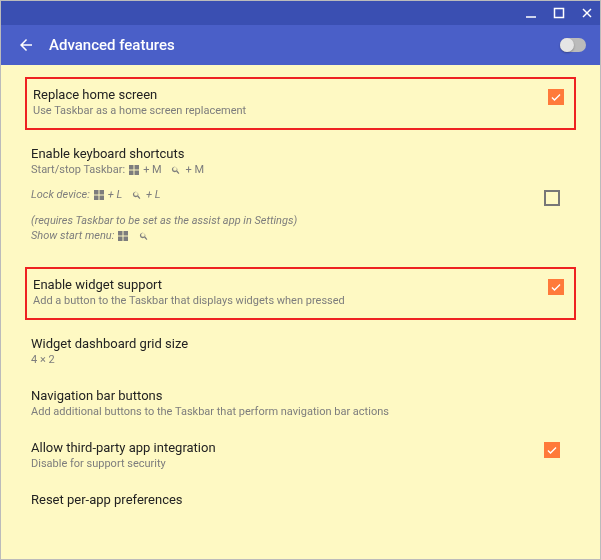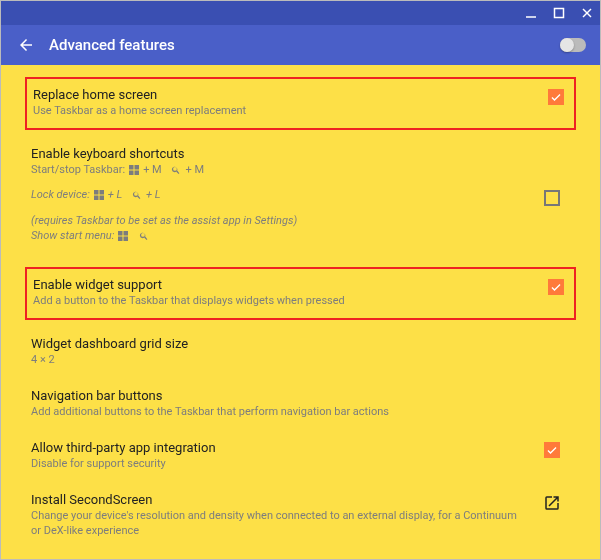--- a/index.html
+++ b/index.html
@@ -5,21 +5,21 @@
   * { box-sizing: border-box; margin: 0; padding: 0; }
   html, body { width: 601px; height: 560px; font-family: Roboto, "Segoe UI", Arial, sans-serif; background: #f0f0f0; overflow: hidden; }
   .window { width: 601px; height: 560px; display: flex; flex-direction: column; border: 1px solid #bbb; }
   .titlebar { height: 24px; background: #3a4fb2; display: flex; justify-content: flex-end; align-items: center; padding: 0 6px; gap: 14px; }
   .titlebar .tb-btn { width: 14px; height: 14px; display: flex; align-items: center; justify-content: center; color: #fff; cursor: pointer; }
   .appbar { height: 40px; background: #4a5fc8; display: flex; align-items: center; padding: 0 14px; color: #fff; }
   .appbar .back { width: 22px; height: 22px; display: flex; align-items: center; justify-content: center; cursor: pointer; margin-right: 12px; }
   .appbar .title { font-size: 15px; font-weight: 500; flex: 1; }
   .appbar .switch { width: 26px; height: 14px; background: #bbb; border-radius: 8px; position: relative; cursor: pointer; }
   .appbar .switch::after { content: ""; position: absolute; width: 14px; height: 14px; background: #e5e5e5; border-radius: 50%; top: 0; left: 0; box-shadow: 0 1px 2px rgba(0,0,0,.3); }
-  .content { flex: 1; background: #fde047; overflow-y: auto; padding: 12px 30px 18px 30px; }
+  .content { flex: 1; background: #fef9c3; overflow-y: auto; padding: 12px 30px 18px 30px; }
   .item { padding: 10px 6px 10px 0; border-bottom: 0; position: relative; }
   .item.highlight { border: 2px solid #e22; padding: 8px 6px 9px 6px; margin: 0 -6px 6px -6px; }
   .row { display: flex; align-items: flex-start; }
   .textcol { flex: 1; padding-right: 12px; }
   .t1 { font-size: 13px; color: #222; margin-bottom: 2px; }
   .t2 { font-size: 11px; color: #7d7d7d; line-height: 1.35; display: flex; flex-wrap: wrap; align-items: center; gap: 3px; }
   .ctrl { width: 24px; display: flex; align-items: center; justify-content: center; padding-top: 2px; }
   .cb { width: 16px; height: 16px; cursor: pointer; }
   .cb-checked { background: #ff7a3a; display: flex; align-items: center; justify-content: center; }
   .cb-unchecked { border: 2px solid #777; }
@@ -200,34 +200,19 @@
         <div class="ctrl">
           <div class="cb cb-checked">
             <svg width="12" height="12" viewBox="0 0 24 24">
                 <path d="M9 16.2l-4.2-4.2L3 13.8 9 19.8 21 7.8l-1.8-1.8z" fill="#fff"></path>
               </svg>
           </div>
         </div>
       </div>
     </div>
 
-    <div class="item">
-      <div class="row">
-        <div class="textcol">
-          <div class="t1">Install SecondScreen</div>
-          <div class="t2">Change your device's resolution and density when connected to an external display, for a Continuum or DeX-like experience</div>
-        </div>
-        <div class="ctrl">
-          <div class="extlink">
-            <svg width="18" height="18" viewBox="0 0 24 24">
-                <path d="M14 3v2h3.59L7.29 15.29l1.42 1.42L19 6.41V10h2V3h-7zM19 19H5V5h7V3H5a2 2 0 0 0-2 2v14a2 2 0 0 0 2 2h14a2 2 0 0 0 2-2v-7h-2v7z" fill="#222"></path>
-              </svg>
-          </div>
-        </div>
-      </div>
-    </div>
 
     <div class="item">
       <div class="t1">Reset per-app preferences</div>
     </div>
 
   </div>
 </div>
 
 </body></html>

